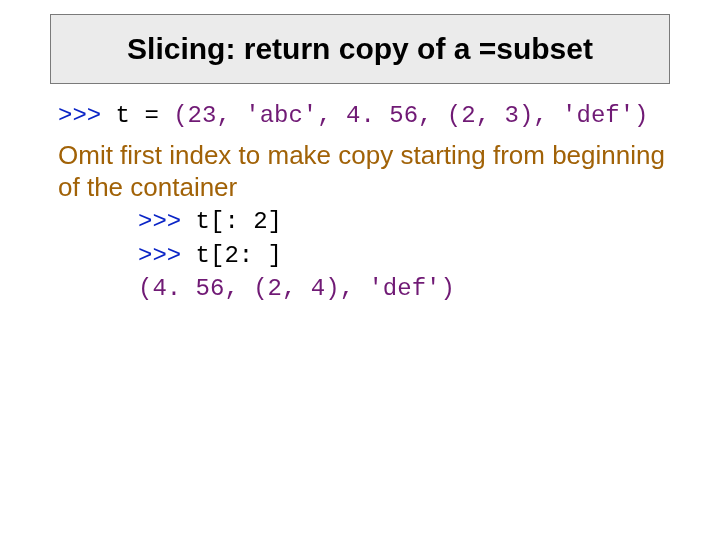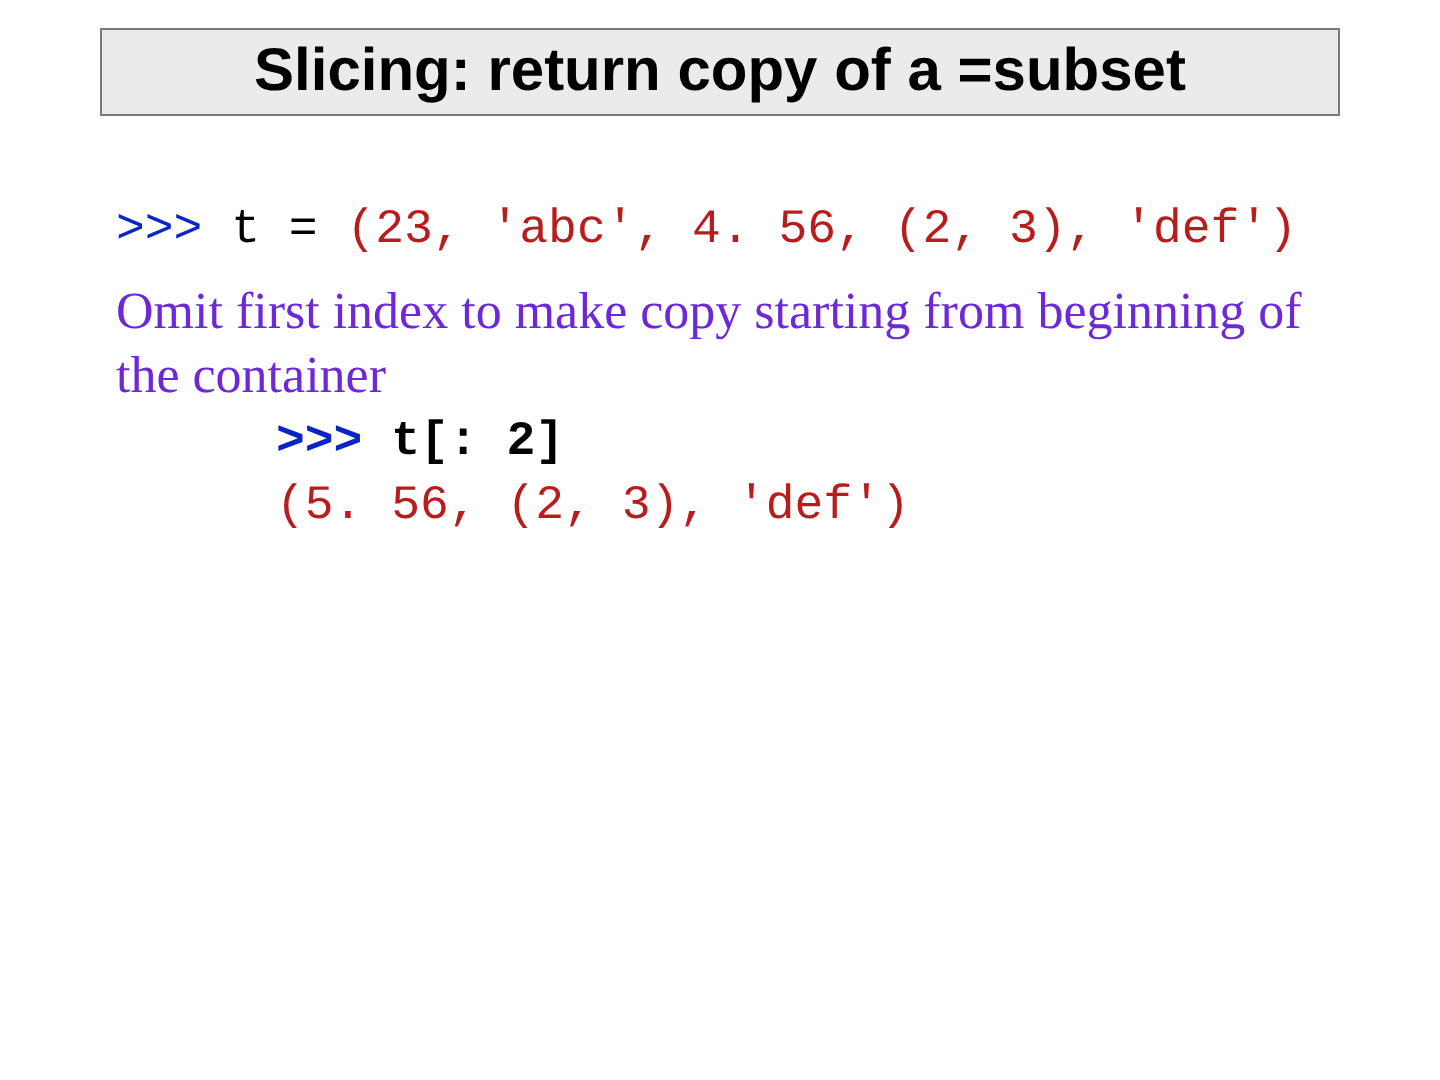--- a/index.html
+++ b/index.html
@@ -15,21 +15,21 @@
     width: 720px;
     height: 540px;
     position: relative;
     box-sizing: border-box;
   }
   .title-box {
     position: absolute;
     top: 14px;
     left: 50px;
     width: 620px;
-    height: 44px;
+    height: 70px;
     background: #ebebeb;
     border: 1px solid #7a7a7a;
     display: flex;
     align-items: center;
     justify-content: center;
     box-sizing: border-box;
   }
   .title-text {
     font-size: 30px;
     font-weight: bold;
@@ -43,44 +43,45 @@
     width: 610px;
   }
   .code {
     font-family: "Courier New", Courier, monospace;
     font-size: 24px;
     line-height: 1.35;
     white-space: pre;
   }
   .prompt { color: #0a24c6; }   
   .ident  { color: #000; }      
-  .literal{ color: #b91c1c; }   
+  .literal{ color: #701a75; }   
   .plain {
-    font-family: Liberation Serif, serif;
+    font-family: Liberation Sans, sans-serif;
     font-size: 26px;
     line-height: 1.22;
-    color: #6d28d9;
+    color: #a16207;
     margin-top: 8px;
   }
   .indent1 { padding-left: 80px; }
-  .block { margin-top: 2px; font-weight: bold; }
+  .block { margin-top: 2px; }
 </style>
 </head>
 <body>
 <div class="slide">
 
   <div class="title-box">
     <span class="title-text">Slicing: return copy of a =subset</span>
   </div>
 
   <div class="body">
 
     <div class="code"><span class="prompt">&gt;&gt;&gt; </span><span class="ident">t = </span><span class="literal">(23, 'abc', 4. 56, (2, 3), 'def')</span></div>
 
     <div class="plain">Omit first index to make copy starting from beginning of the container</div>
 
     <div class="code indent1 block"><span class="prompt">&gt;&gt;&gt; </span><span class="ident">t[: 2]</span></div>
 
 
-    <div class="code indent1"><span class="literal">(5. 56, (2, 3), 'def')</span></div>
+    <div class="code indent1 block"><span class="prompt">&gt;&gt;&gt; </span><span class="ident">t[2: ]</span></div>
+    <div class="code indent1"><span class="literal">(4. 56, (2, 4), 'def')</span></div>
 
   </div>
 </div>
 
 </body></html>

